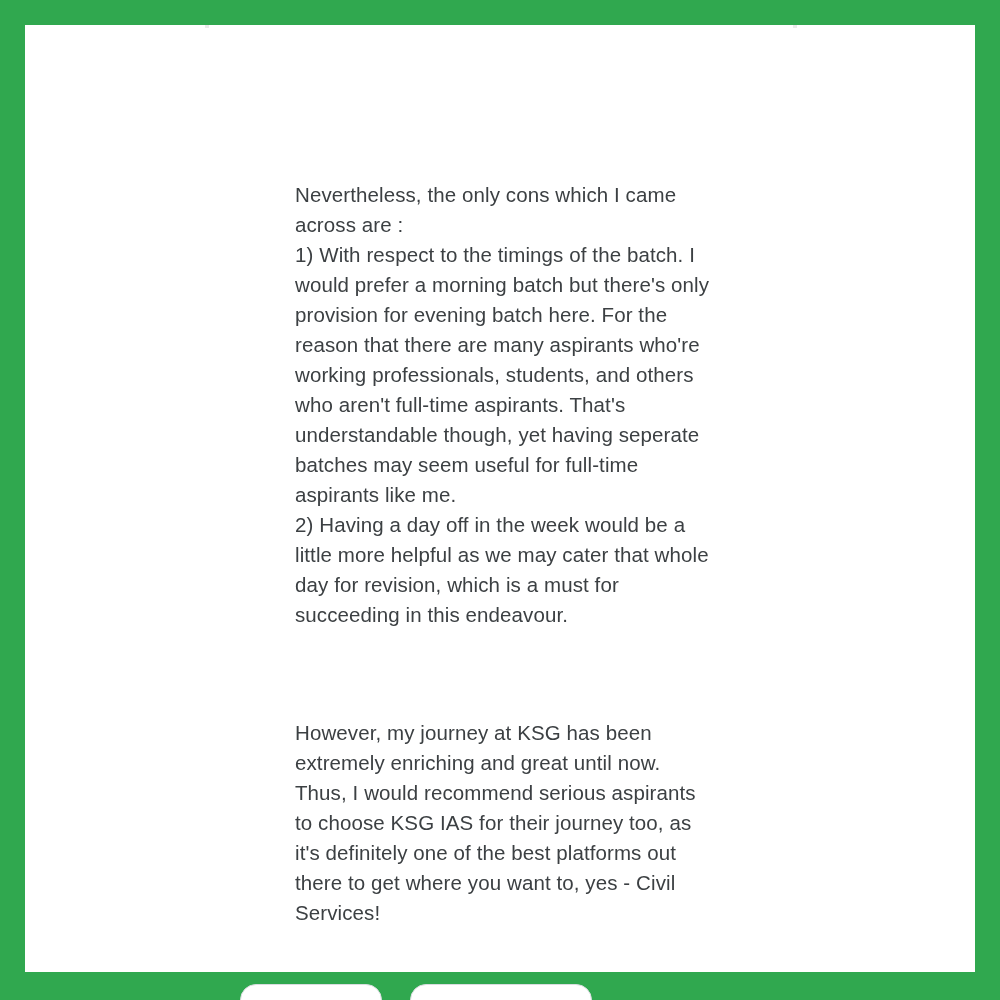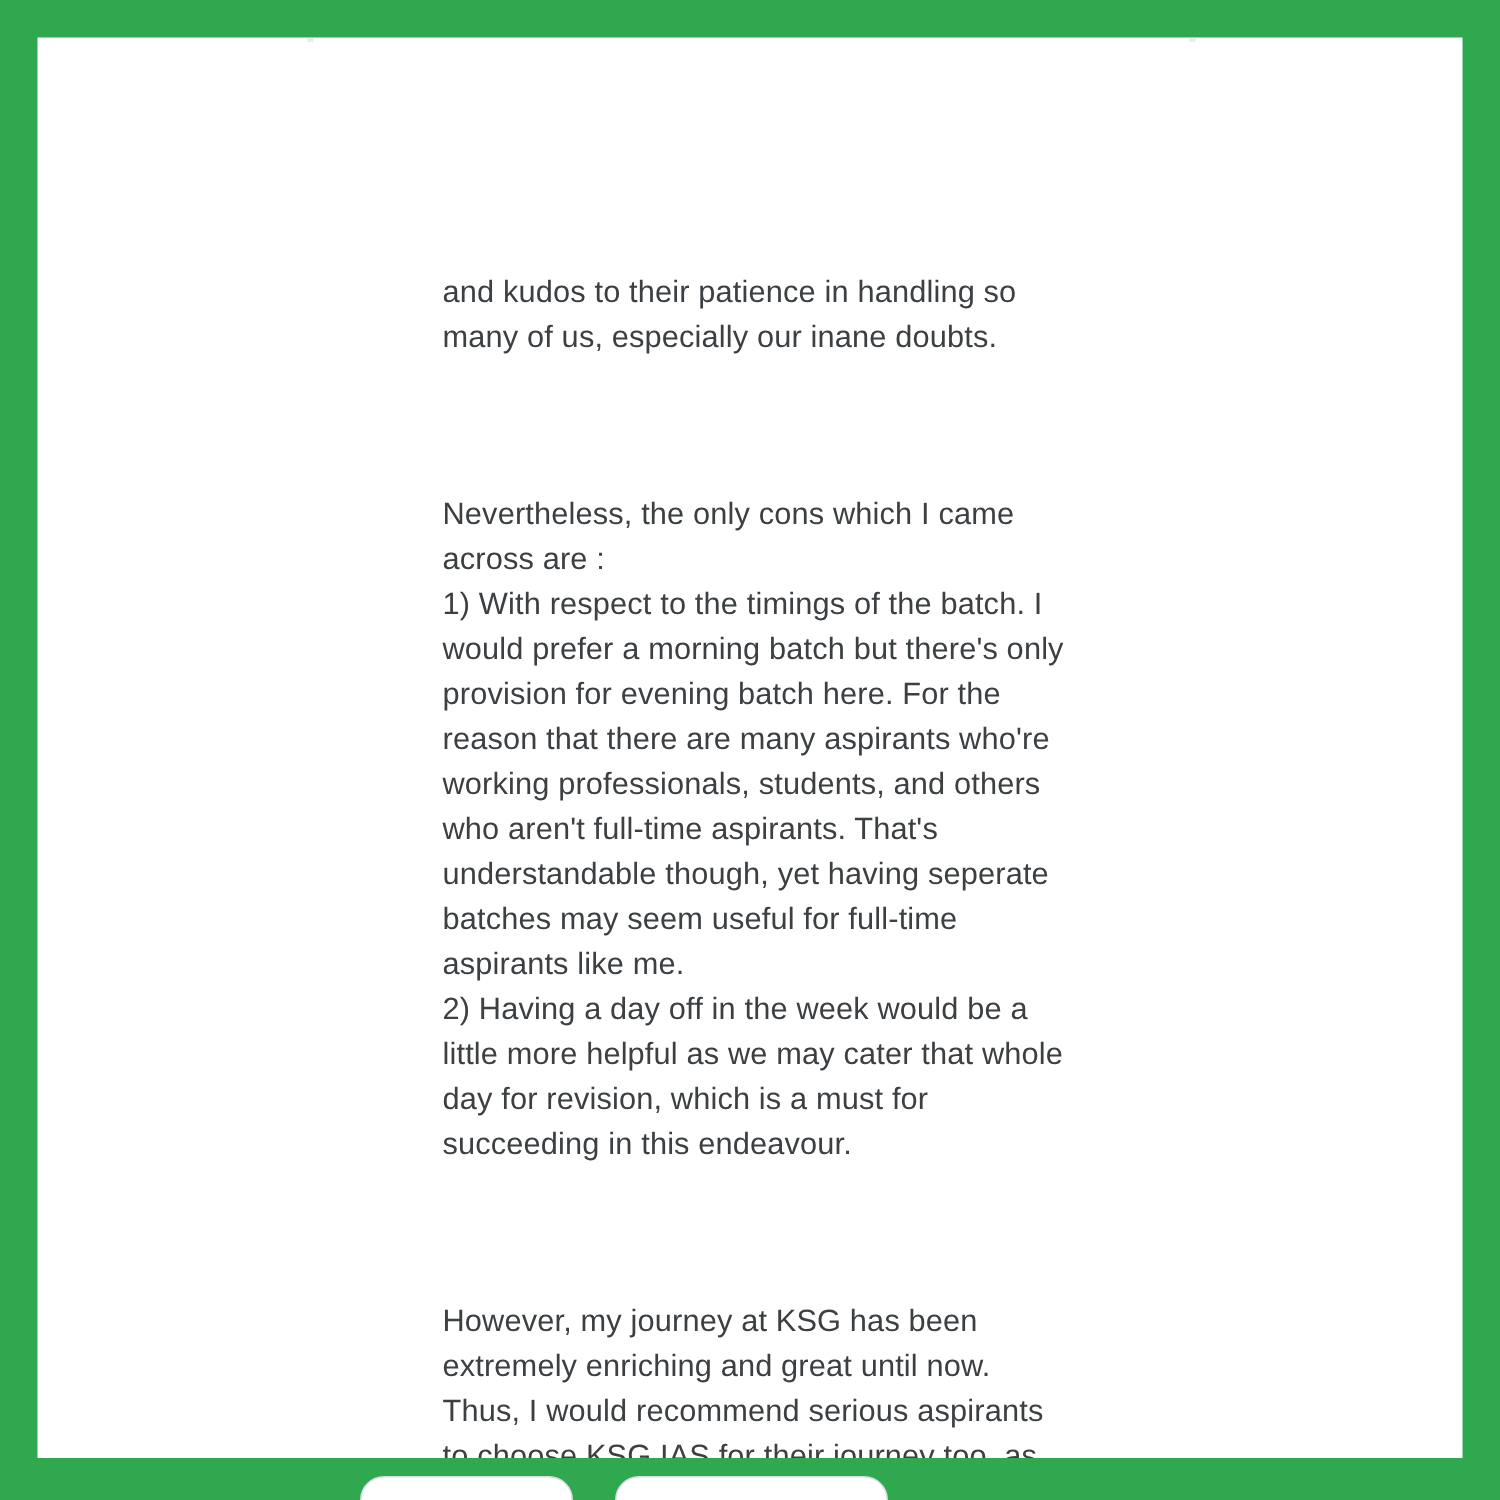--- a/index.html
+++ b/index.html
@@ -82,21 +82,20 @@
 </head>
 <body>
 
 <div id="screen">
 
   <div id="doc-card">
     <div class="top-artifact artifact-left"></div>
     <div class="top-artifact artifact-right"></div>
 
     <div id="review-text">
-      <p class="para">and kudos to their patience in handling so many of us, especially our inane doubts.</p>
       <p class="para">Nevertheless, the only cons which I came across are :
 1) With respect to the timings of the batch. I would prefer a morning batch but there's only provision for evening batch here. For the reason that there are many aspirants who're working professionals, students, and others who aren't full-time aspirants. That's understandable though, yet having seperate batches may seem useful for full-time aspirants like me.
 2) Having a day off in the week would be a little more helpful as we may cater that whole day for revision, which is a must for succeeding in this endeavour.</p>
       <p class="para">However, my journey at KSG has been extremely enriching and great until now. Thus, I would recommend serious aspirants to choose KSG IAS for their journey too, as it's definitely one of the best platforms out there to get where you want to, yes - Civil Services!</p>
     </div>
   </div>
 
   <div id="bottom-ui">
     <div class="chip chip-1"></div>
     <div class="chip chip-2"></div>

